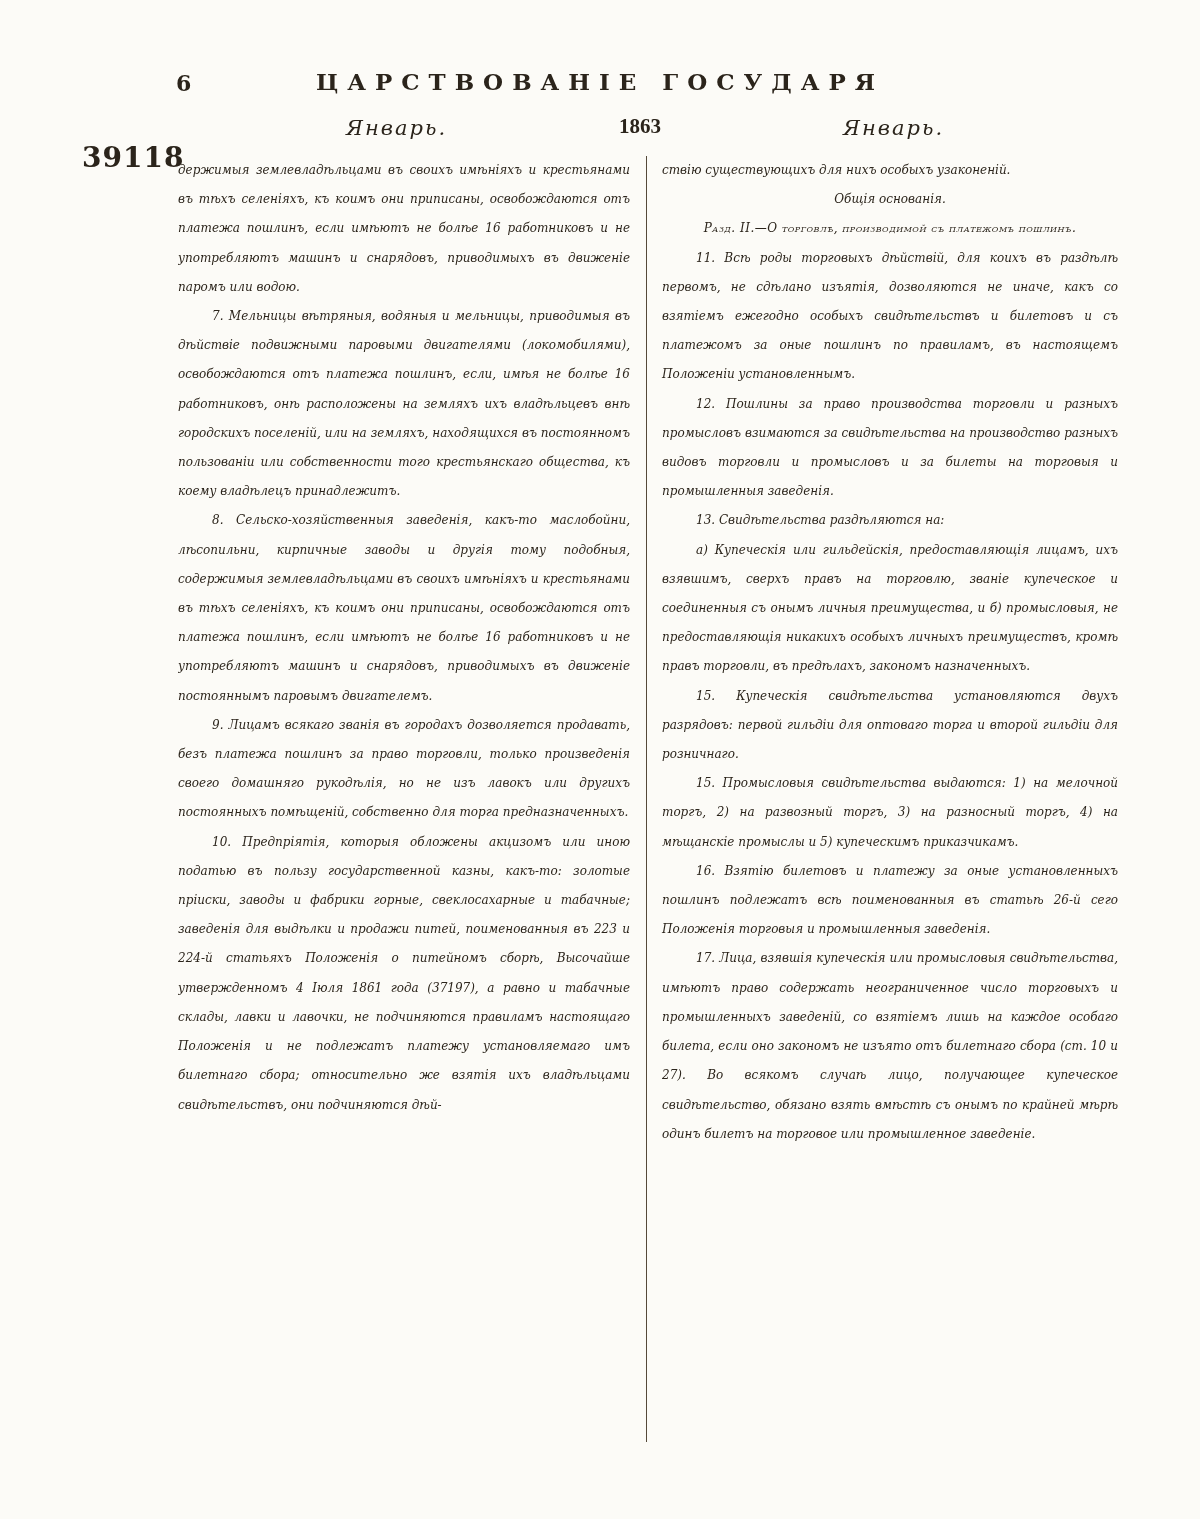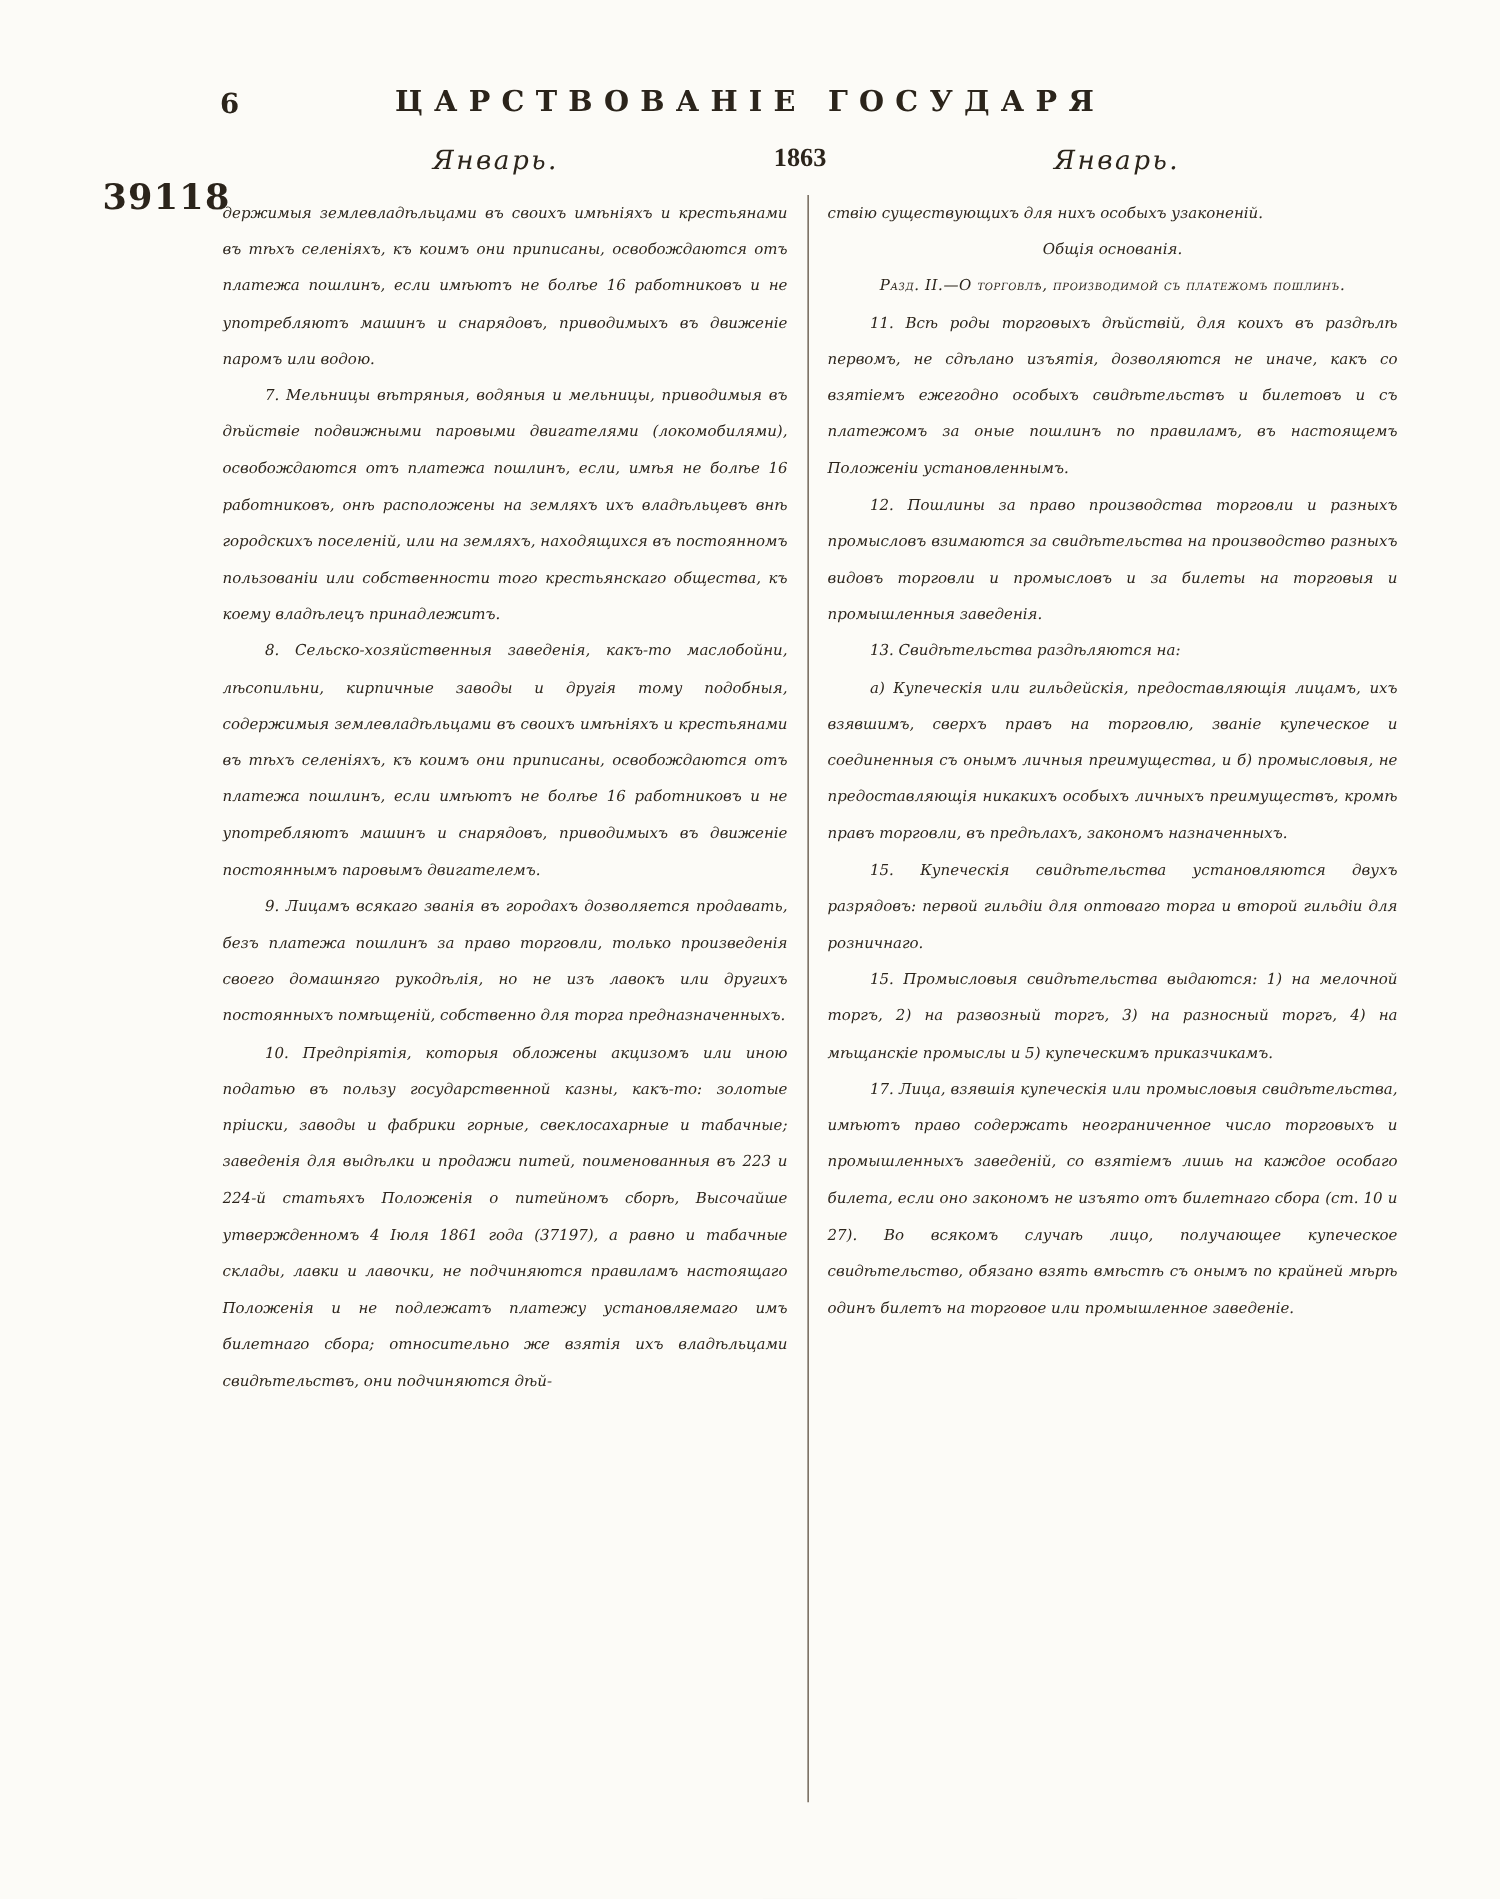--- a/index.html
+++ b/index.html
@@ -101,17 +101,18 @@
 
     <p class="para noindent">ствію существующихъ для нихъ особыхъ узаконеній.</p>
         <p class="para center">Общія основанія.</p>
         <p class="para section">Разд. II.—О торговлѣ, производимой съ платежомъ пошлинъ.</p>
         <p class="para">11. Всѣ роды торговыхъ дѣйствій, для коихъ въ раздѣлѣ первомъ, не сдѣлано изъятія, дозволяются не иначе, какъ со взятіемъ ежегодно особыхъ свидѣтельствъ и билетовъ и съ платежомъ за оные пошлинъ по правиламъ, въ настоящемъ Положеніи установленнымъ.</p>
         <p class="para">12. Пошлины за право производства торговли и разныхъ промысловъ взимаются за свидѣтельства на производство разныхъ видовъ торговли и промысловъ и за билеты на торговыя и промышленныя заведенія.</p>
         <p class="para">13. Свидѣтельства раздѣляются на:</p>
         <p class="para">а) Купеческія или гильдейскія, предоставляющія лицамъ, ихъ взявшимъ, сверхъ правъ на торговлю, званіе купеческое и соединенныя съ онымъ личныя преимущества, и б) промысловыя, не предоставляющія никакихъ особыхъ личныхъ преимуществъ, кромѣ правъ торговли, въ предѣлахъ, закономъ назначенныхъ.</p>
         <p class="para">15. Купеческія свидѣтельства установляются двухъ разрядовъ: первой гильдіи для оптоваго торга и второй гильдіи для розничнаго.</p>
         <p class="para">15. Промысловыя свидѣтельства выдаются: 1) на мелочной торгъ, 2) на развозный торгъ, 3) на разносный торгъ, 4) на мѣщанскіе промыслы и 5) купеческимъ приказчикамъ.</p>
+        <p class="para">16. Взятію билетовъ и платежу за оные установленныхъ пошлинъ подлежатъ всѣ поименованныя въ статьѣ 26-й сего Положенія торговыя и промышленныя заведенія.</p>
         <p class="para">17. Лица, взявшія купеческія или промысловыя свидѣтельства, имѣютъ право содержать неограниченное число торговыхъ и промышленныхъ заведеній, со взятіемъ лишь на каждое особаго билета, если оно закономъ не изъято отъ билетнаго сбора (ст. 10 и 27). Во всякомъ случаѣ лицо, получающее купеческое свидѣтельство, обязано взять вмѣстѣ съ онымъ по крайней мѣрѣ одинъ билетъ на торговое или промышленное заведеніе.</p>
       </div>
   </div>
 
 </div>
 
 </body></html>

